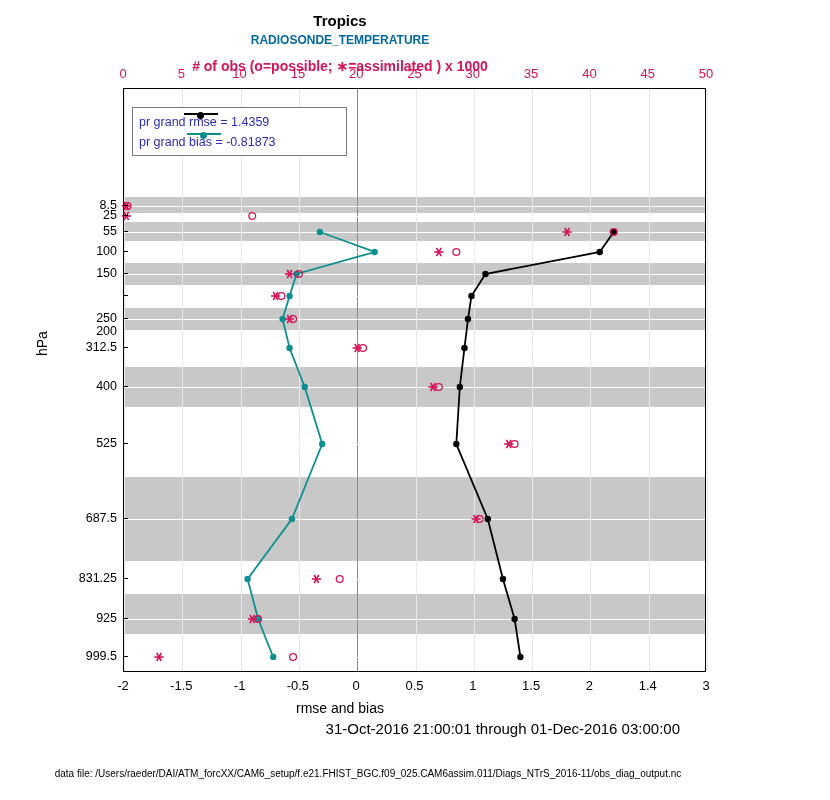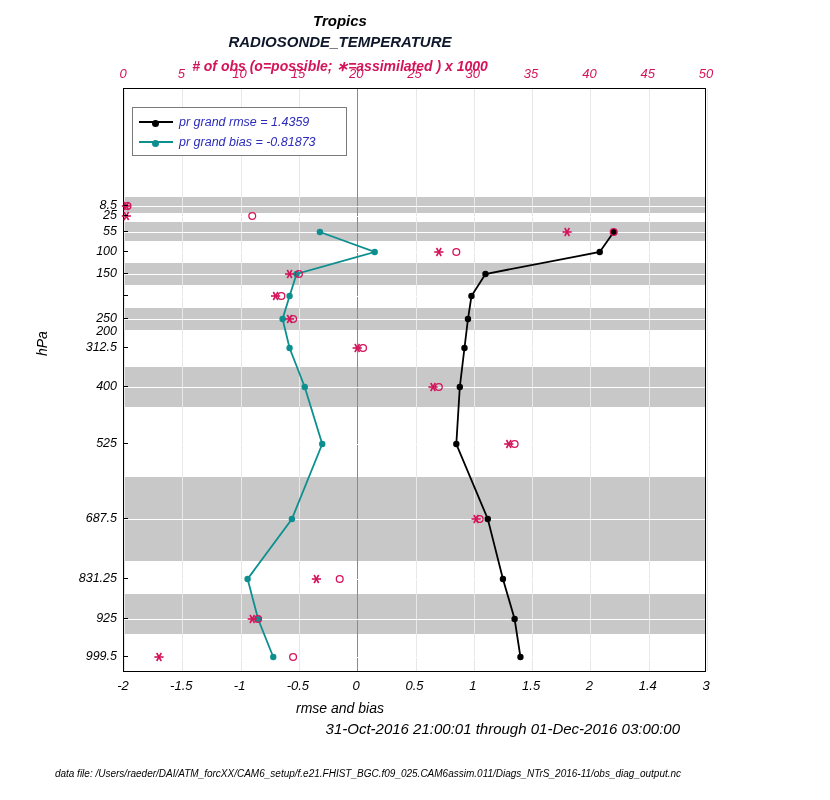--- a/index.html
+++ b/index.html
@@ -1,21 +1,21 @@
 <!DOCTYPE html>
 <html><head>
 <meta charset="utf-8">
 <style>
   html,body{margin:0;padding:0;}
   body{width:830px;height:800px;background:#ffffff;font-family:"Liberation Sans",sans-serif;overflow:hidden;}
-  #root{position:relative;width:680px;height:800px;font-style:italic;}
+  #root{position:relative;width:680px;height:800px;}
 
   .ttl{position:absolute;text-align:center;width:100%;font-weight:bold;}
   #title-main{top:12px;font-size:15px;color:#000;}
-  #title-sub{top:33px;font-size:15px;color:#0f172a;}
+  #title-sub{top:33px;font-size:12px;color:#0369a1;}
   #title-obs{top:58px;font-size:14px;color:#d4145a;}
 
   
   #plot{
     position:absolute;
     left:123px; top:88px;
     width:583px; height:584px;
     border:1px solid #000;
     background:#ffffff;
     box-sizing:border-box;
@@ -37,21 +37,21 @@
   }
   #xlabel{position:absolute;top:700px;width:100%;text-align:center;font-size:14px;color:#000;}
   #timespan{position:absolute;top:720px;width:100%;text-align:right;font-size:15px;color:#000;}
   #datafile{position:absolute;top:768px;width:100%;text-align:center;font-size:10px;color:#000;margin-left:28px;}
 
   
   #legend{
     position:absolute;left:132px;top:107px;width:213px;height:47px;
     border:1px solid #7a7a7a;background:#ffffff;
   }
-  .leg-row{position:absolute;left:6px;height:18px;display:flex;align-items:center;}
+  .leg-row{position:absolute;left:6px;height:18px;display:flex;align-items:center;flex-direction:column;}
   .leg-line{width:34px;height:0;border-top:2px solid #000;position:relative;margin-right:6px;}
   .leg-line .dot{position:absolute;left:13px;top:-3.5px;width:7px;height:7px;border-radius:50%;background:#000;}
   .leg-txt{font-size:12.5px;color:#2b2bbb;white-space:nowrap;}
 
   svg.overlay{position:absolute;left:0;top:0;overflow:visible;}
 </style>
 </head>
 <body>
 
 <div id="root">

